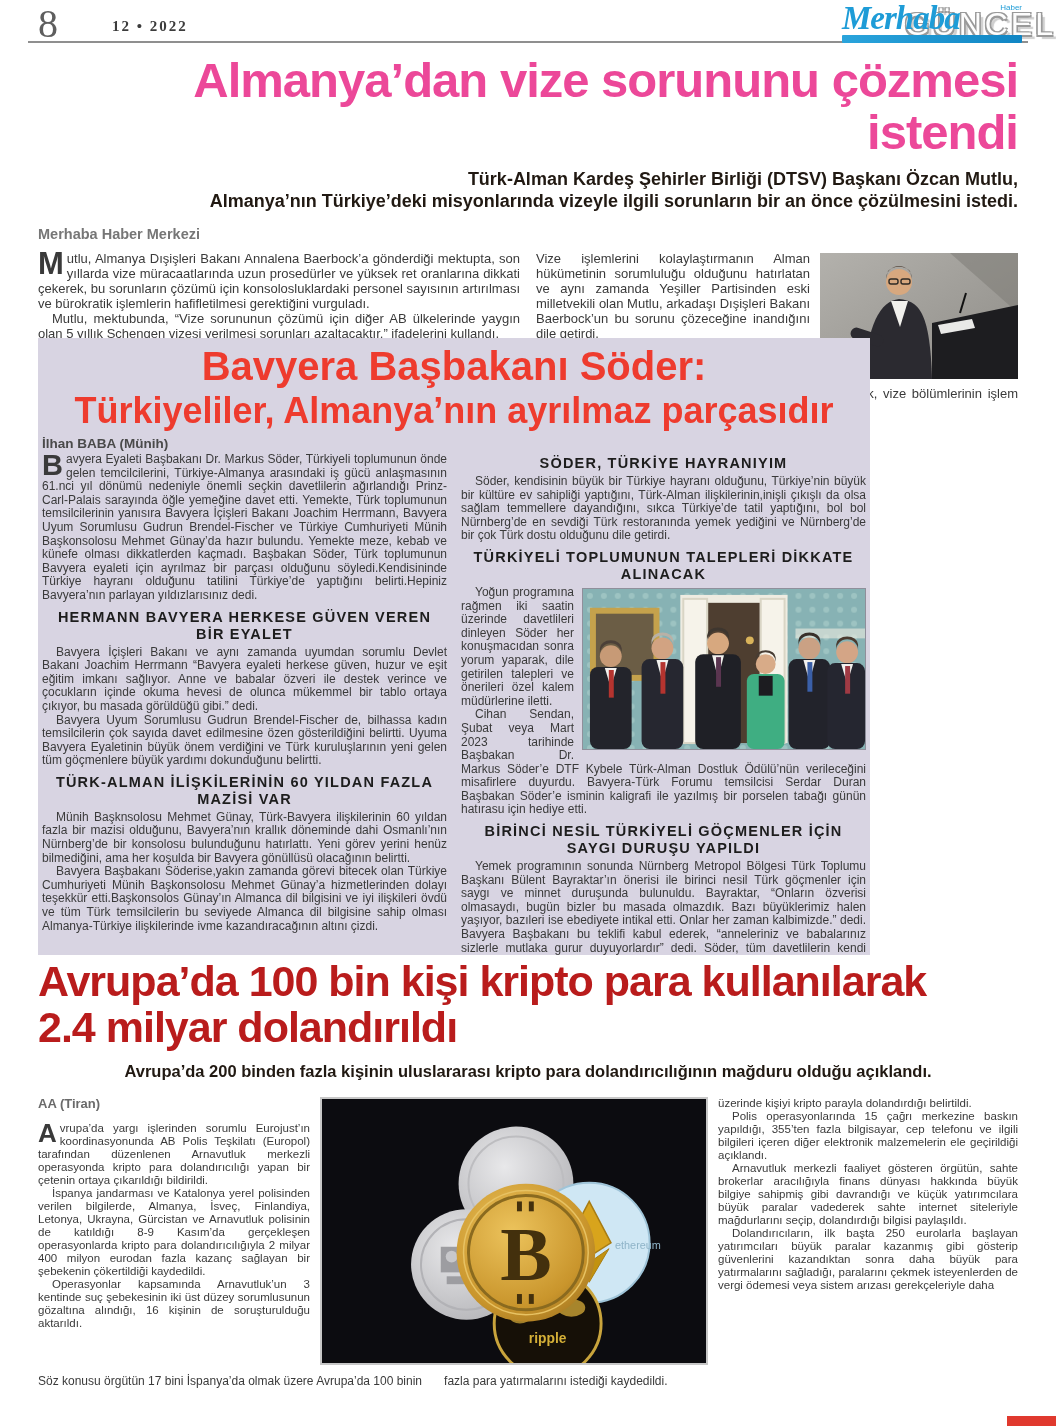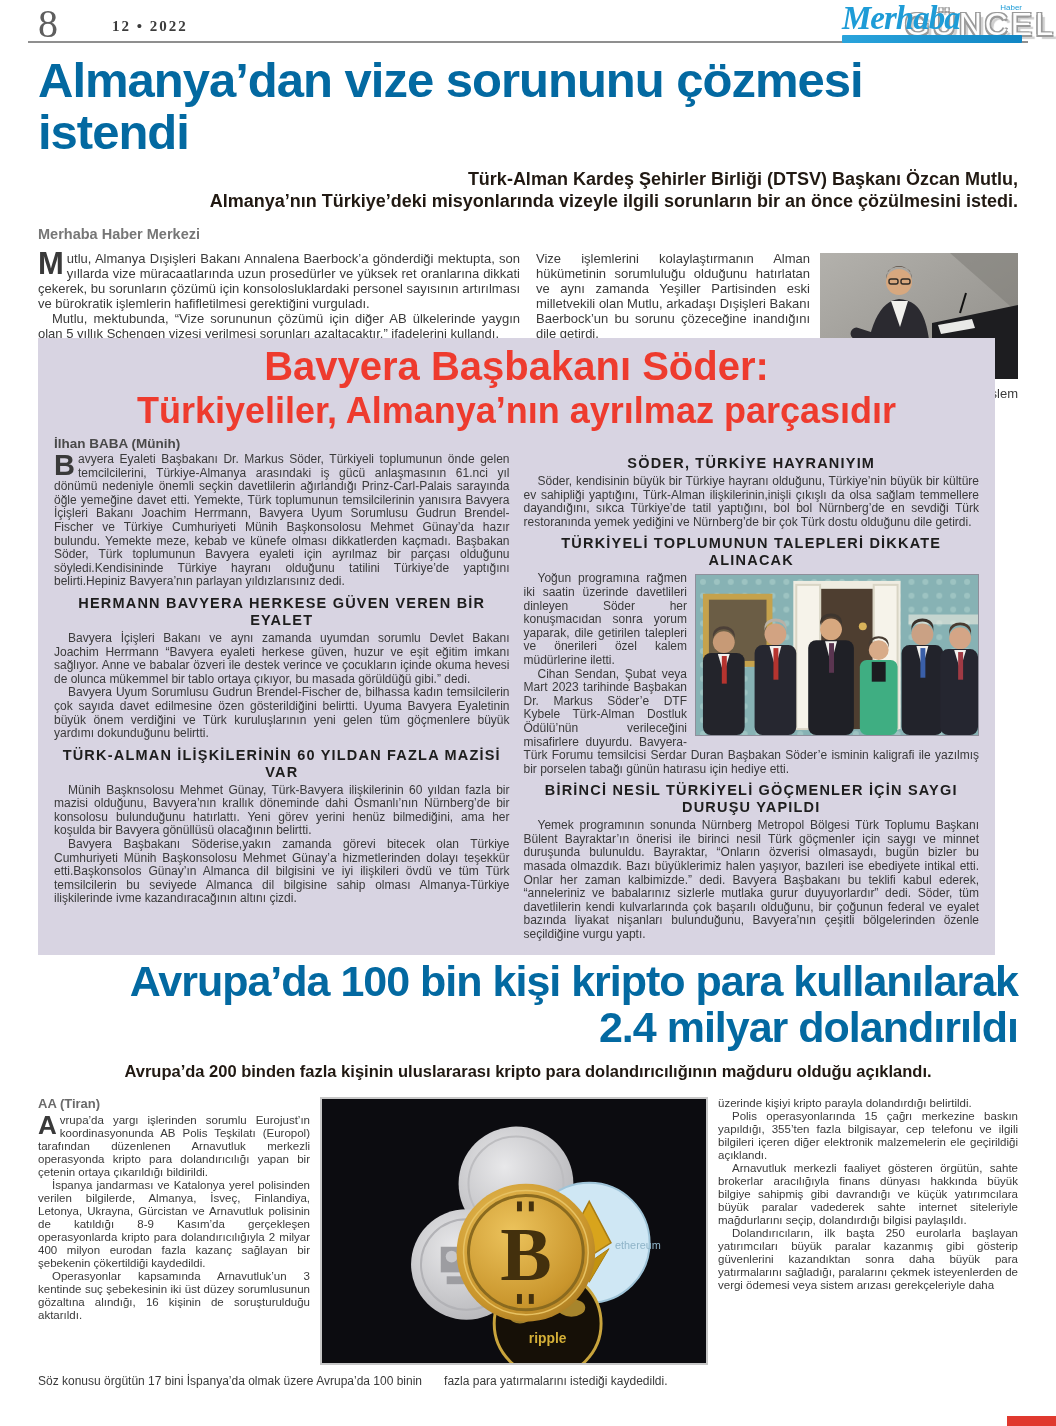--- a/index.html
+++ b/index.html
@@ -19,52 +19,52 @@
     text-shadow:-1.5px -1.5px 0 #9a9a9a, 1.5px -1.5px 0 #9a9a9a, -1.5px 1.5px 0 #9a9a9a, 1.5px 1.5px 0 #9a9a9a, 4px 4px 1px #cfcfcf;
     margin-left:24px;
   }
   .logo-wrap { position:absolute; top:2px; right:34px; width:180px; }
   .logo-main { font-family:"Liberation Serif", serif; font-style:italic; font-weight:bold; font-size:33px; color:#1e9cd7; line-height:32px; letter-spacing:-1px; }
   .logo-sub { position:absolute; top:1px; right:0px; font-size:8px; font-weight:normal; color:#1e9cd7; }
   .logo-bar { margin-top:1px; height:8px; background:linear-gradient(90deg,#2aa4dc,#1186c4); border-radius:1px; }
 
   
   .art1 { position:absolute; top:54px; left:38px; width:980px; }
-  .a1-headline { text-align:left; font-size:49px; font-weight:800; letter-spacing:-1px; color:#0369a1; line-height:52px; }
+  .a1-headline { text-align:right; font-size:49px; font-weight:800; letter-spacing:-1px; color:#ec4899; line-height:52px; }
   .a1-dek { margin-top:10px; text-align:right; font-size:18px; font-weight:800; color:#211912; line-height:22px; }
   .a1-byline { margin-top:14px; font-size:14.5px; font-weight:bold; color:#767676; }
   .a1-cols { display:flex; gap:16px; margin-top:9px; font-size:13px; line-height:15px; color:#3a3a3a; }
   .a1-col { flex:1; min-width:0; }
   .dropcap { float:left; font-weight:bold; color:#3a3a3a; }
   .dc-a1 { font-size:31px; line-height:26px; padding-right:3px; }
   .indent { text-indent:14px; }
   .photo-podium { float:right; width:198px; height:126px; margin:2px 0 3px 10px; }
 
   
-  .panel { position:absolute; top:338px; left:38px; width:957px; height:617px; background:#d8d4e2; box-sizing:border-box; padding:6px 16px; overflow:hidden; }
+  .panel { position:absolute; top:338px; left:38px; width:832px; height:617px; background:#d8d4e2; box-sizing:border-box; padding:6px 4px; overflow:hidden; }
   .a2-headline { text-align:center; font-weight:800; color:#ee3b2e; letter-spacing:0px; }
   .a2-h-line1 { font-size:40px; line-height:44px; }
   .a2-h-line2 { font-size:36px; line-height:46px; }
   .a2-byline { margin-top:2px; font-size:13.5px; font-weight:bold; color:#4a4a4a; }
   .a2-cols { display:flex; gap:14px; margin-top:2px; font-size:12px; line-height:13.6px; color:#3a3a3a; }
   .a2-col { flex:1; min-width:0; }
   .dc-a2 { font-size:29px; line-height:24px; padding-right:3px; }
   .subhead { text-align:center; font-weight:800; font-size:14.5px; line-height:17px; letter-spacing:1.2px; color:#1d1d1d; margin:6px 0 3px 0; text-indent:0; }
   .photo-group { float:right; width:284px; height:162px; margin:2px 0 3px 8px; border:1px solid #8f8f9b; box-sizing:border-box; }
 
   
   .art3 { position:absolute; top:958px; left:38px; width:980px; }
-  .a3-headline { text-align:right; font-size:43px; font-weight:800; letter-spacing:-1px; color:#0369a1; line-height:46px; }
+  .a3-headline { text-align:left; font-size:43px; font-weight:800; letter-spacing:-1px; color:#b91c1c; line-height:46px; }
   .a3-dek { margin-top:12px; text-align:center; font-size:16.5px; font-weight:800; color:#211912; }
   .a3-row { display:flex; gap:10px; margin-top:16px; }
   .a3-col1 { width:272px; flex:none; font-size:11.5px; line-height:13px; color:#3a3a3a; }
   .a3-imgwrap { width:388px; flex:none; }
   .photo-crypto { width:388px; height:268px; border:2px solid #c7c7c7; box-sizing:border-box; background:#0c0c10; }
   .a3-col2 { flex:1; min-width:0; font-size:11.5px; line-height:13px; color:#3a3a3a; }
-  .a3-byline { font-size:13px; font-weight:bold; color:#6a6a6a; margin-bottom:4px; text-align:left; }
+  .a3-byline { font-size:13px; font-weight:bold; color:#6a6a6a; margin-bottom:12px; text-align:left; }
   .dc-a3 { font-size:26px; line-height:22px; padding-right:3px; }
   .a3-bottom { display:flex; gap:22px; margin-top:5px; font-size:12px; color:#3a3a3a; }
 
   .corner-red { position:absolute; right:0; bottom:0; width:49px; height:10px; background:#e0392e; }
 </style>
 </head>
 <body>
 
 <div class="page">
 

